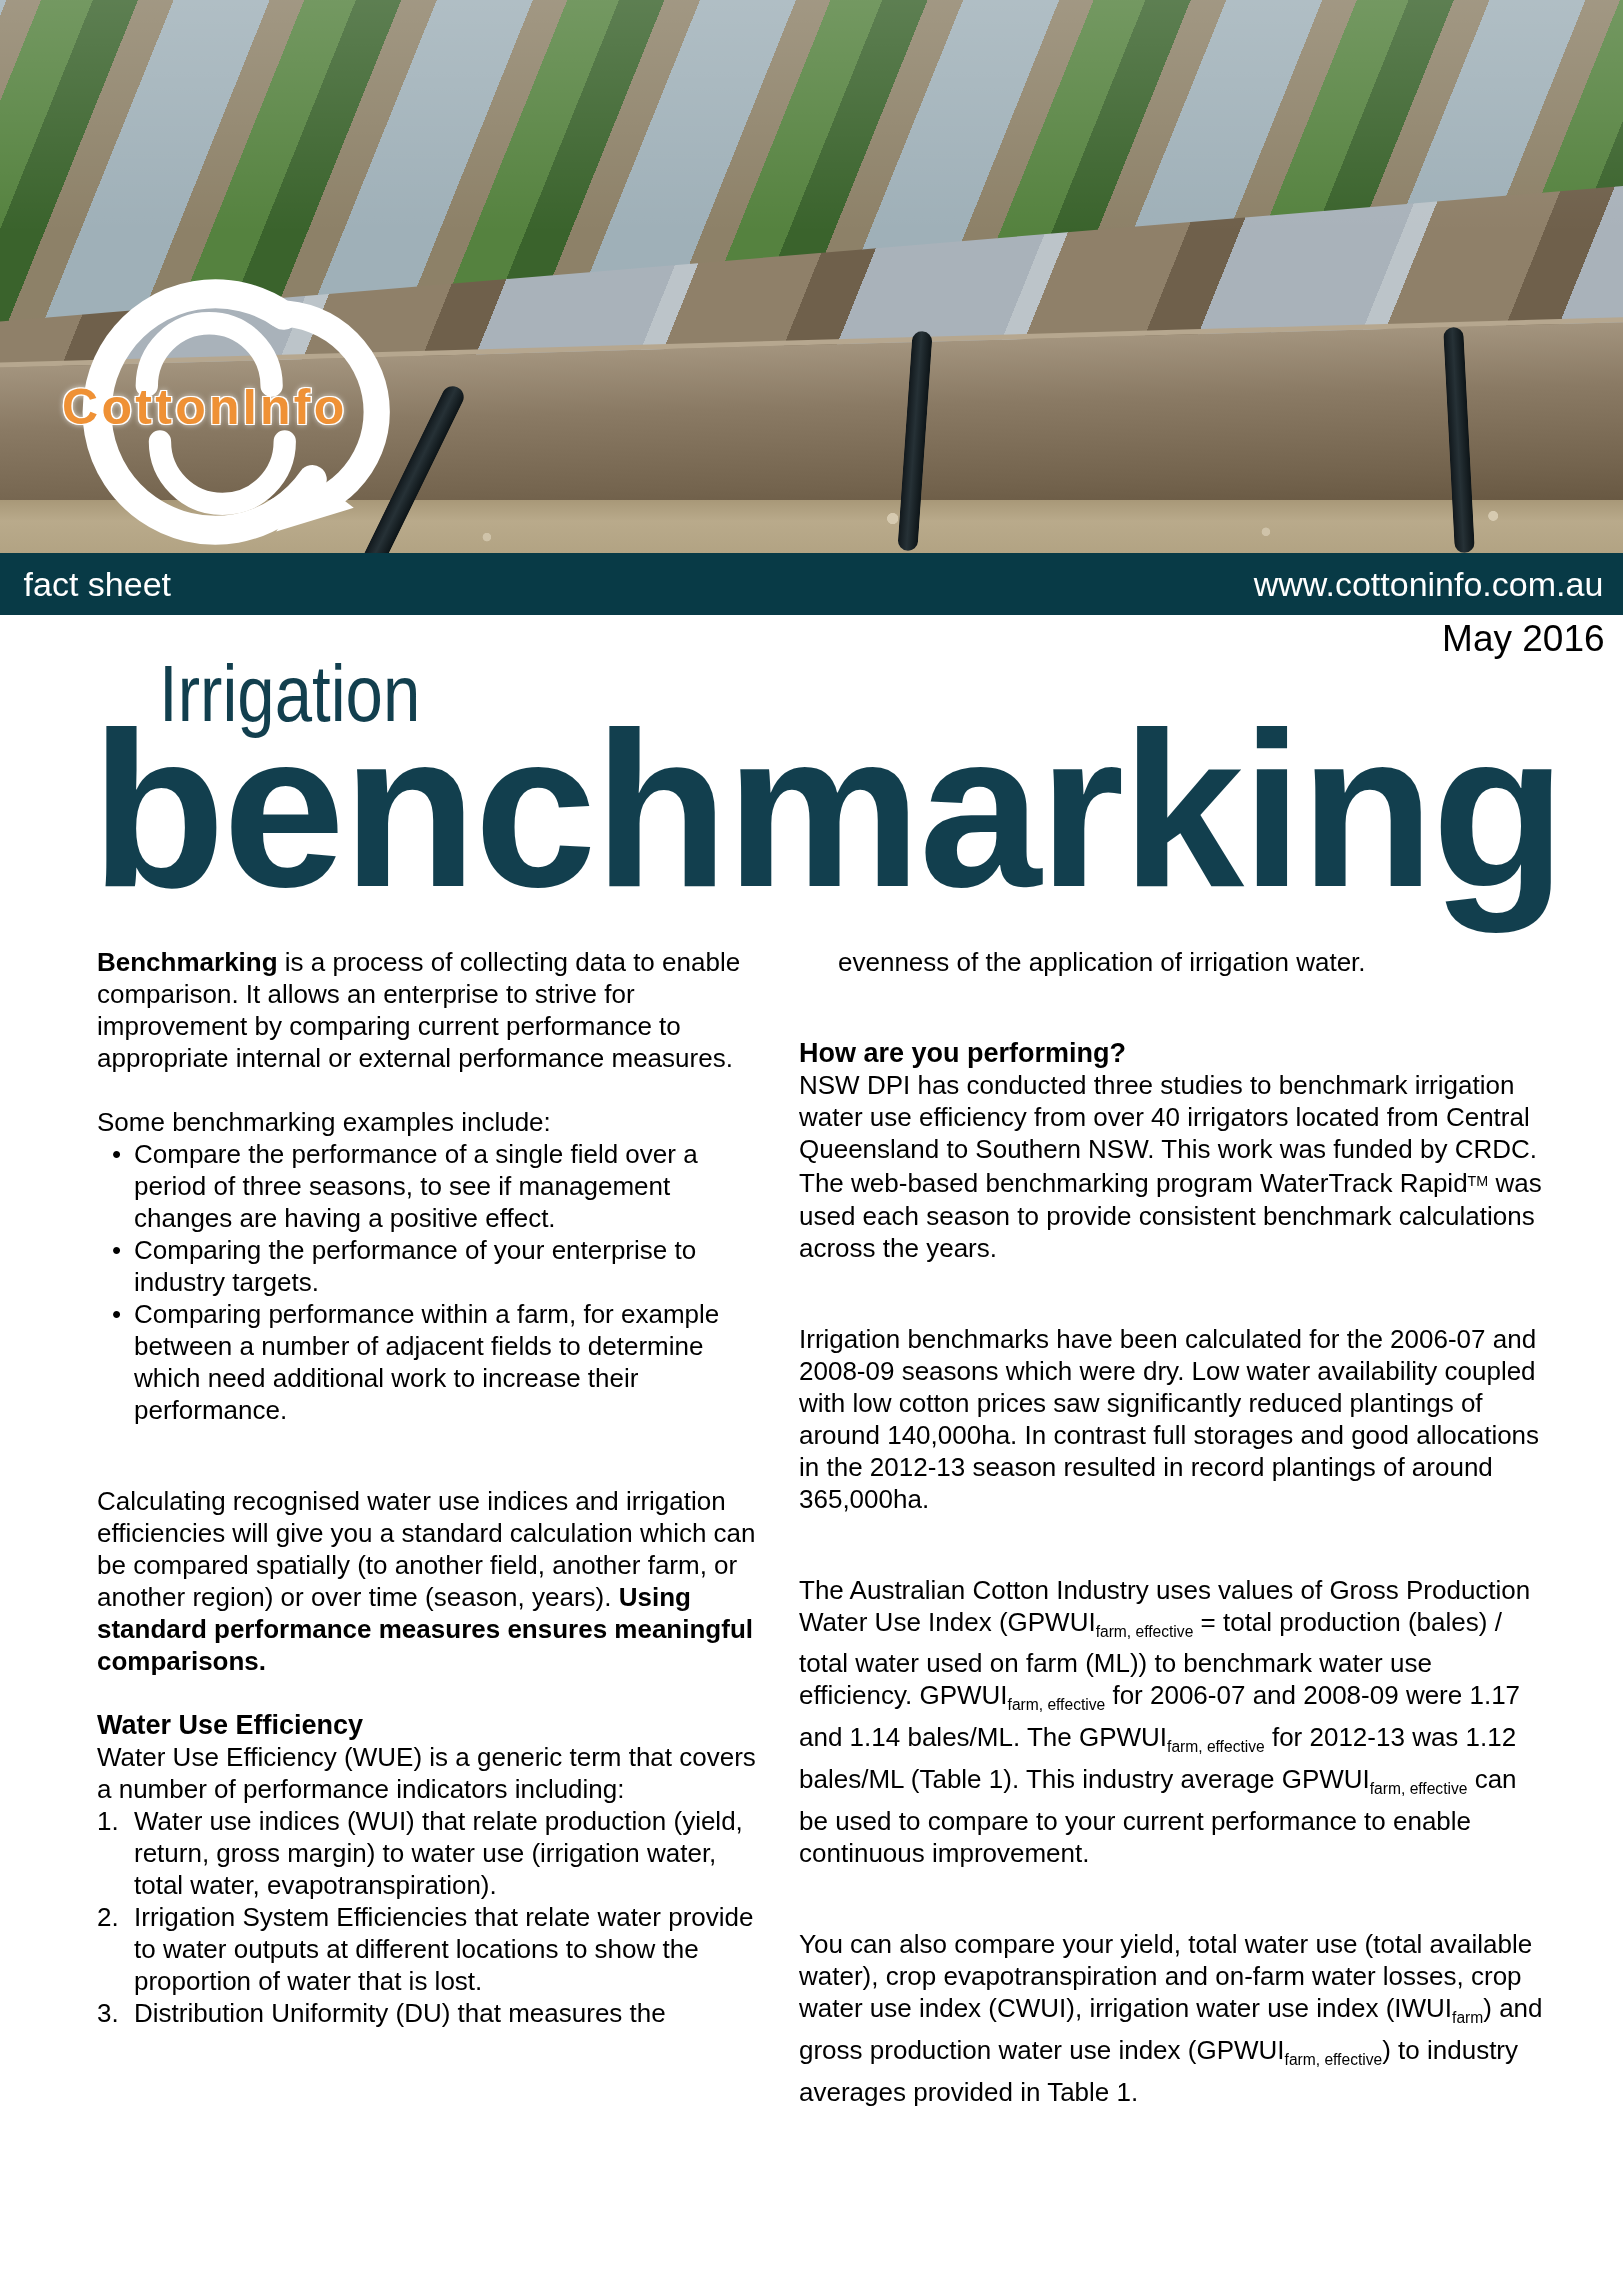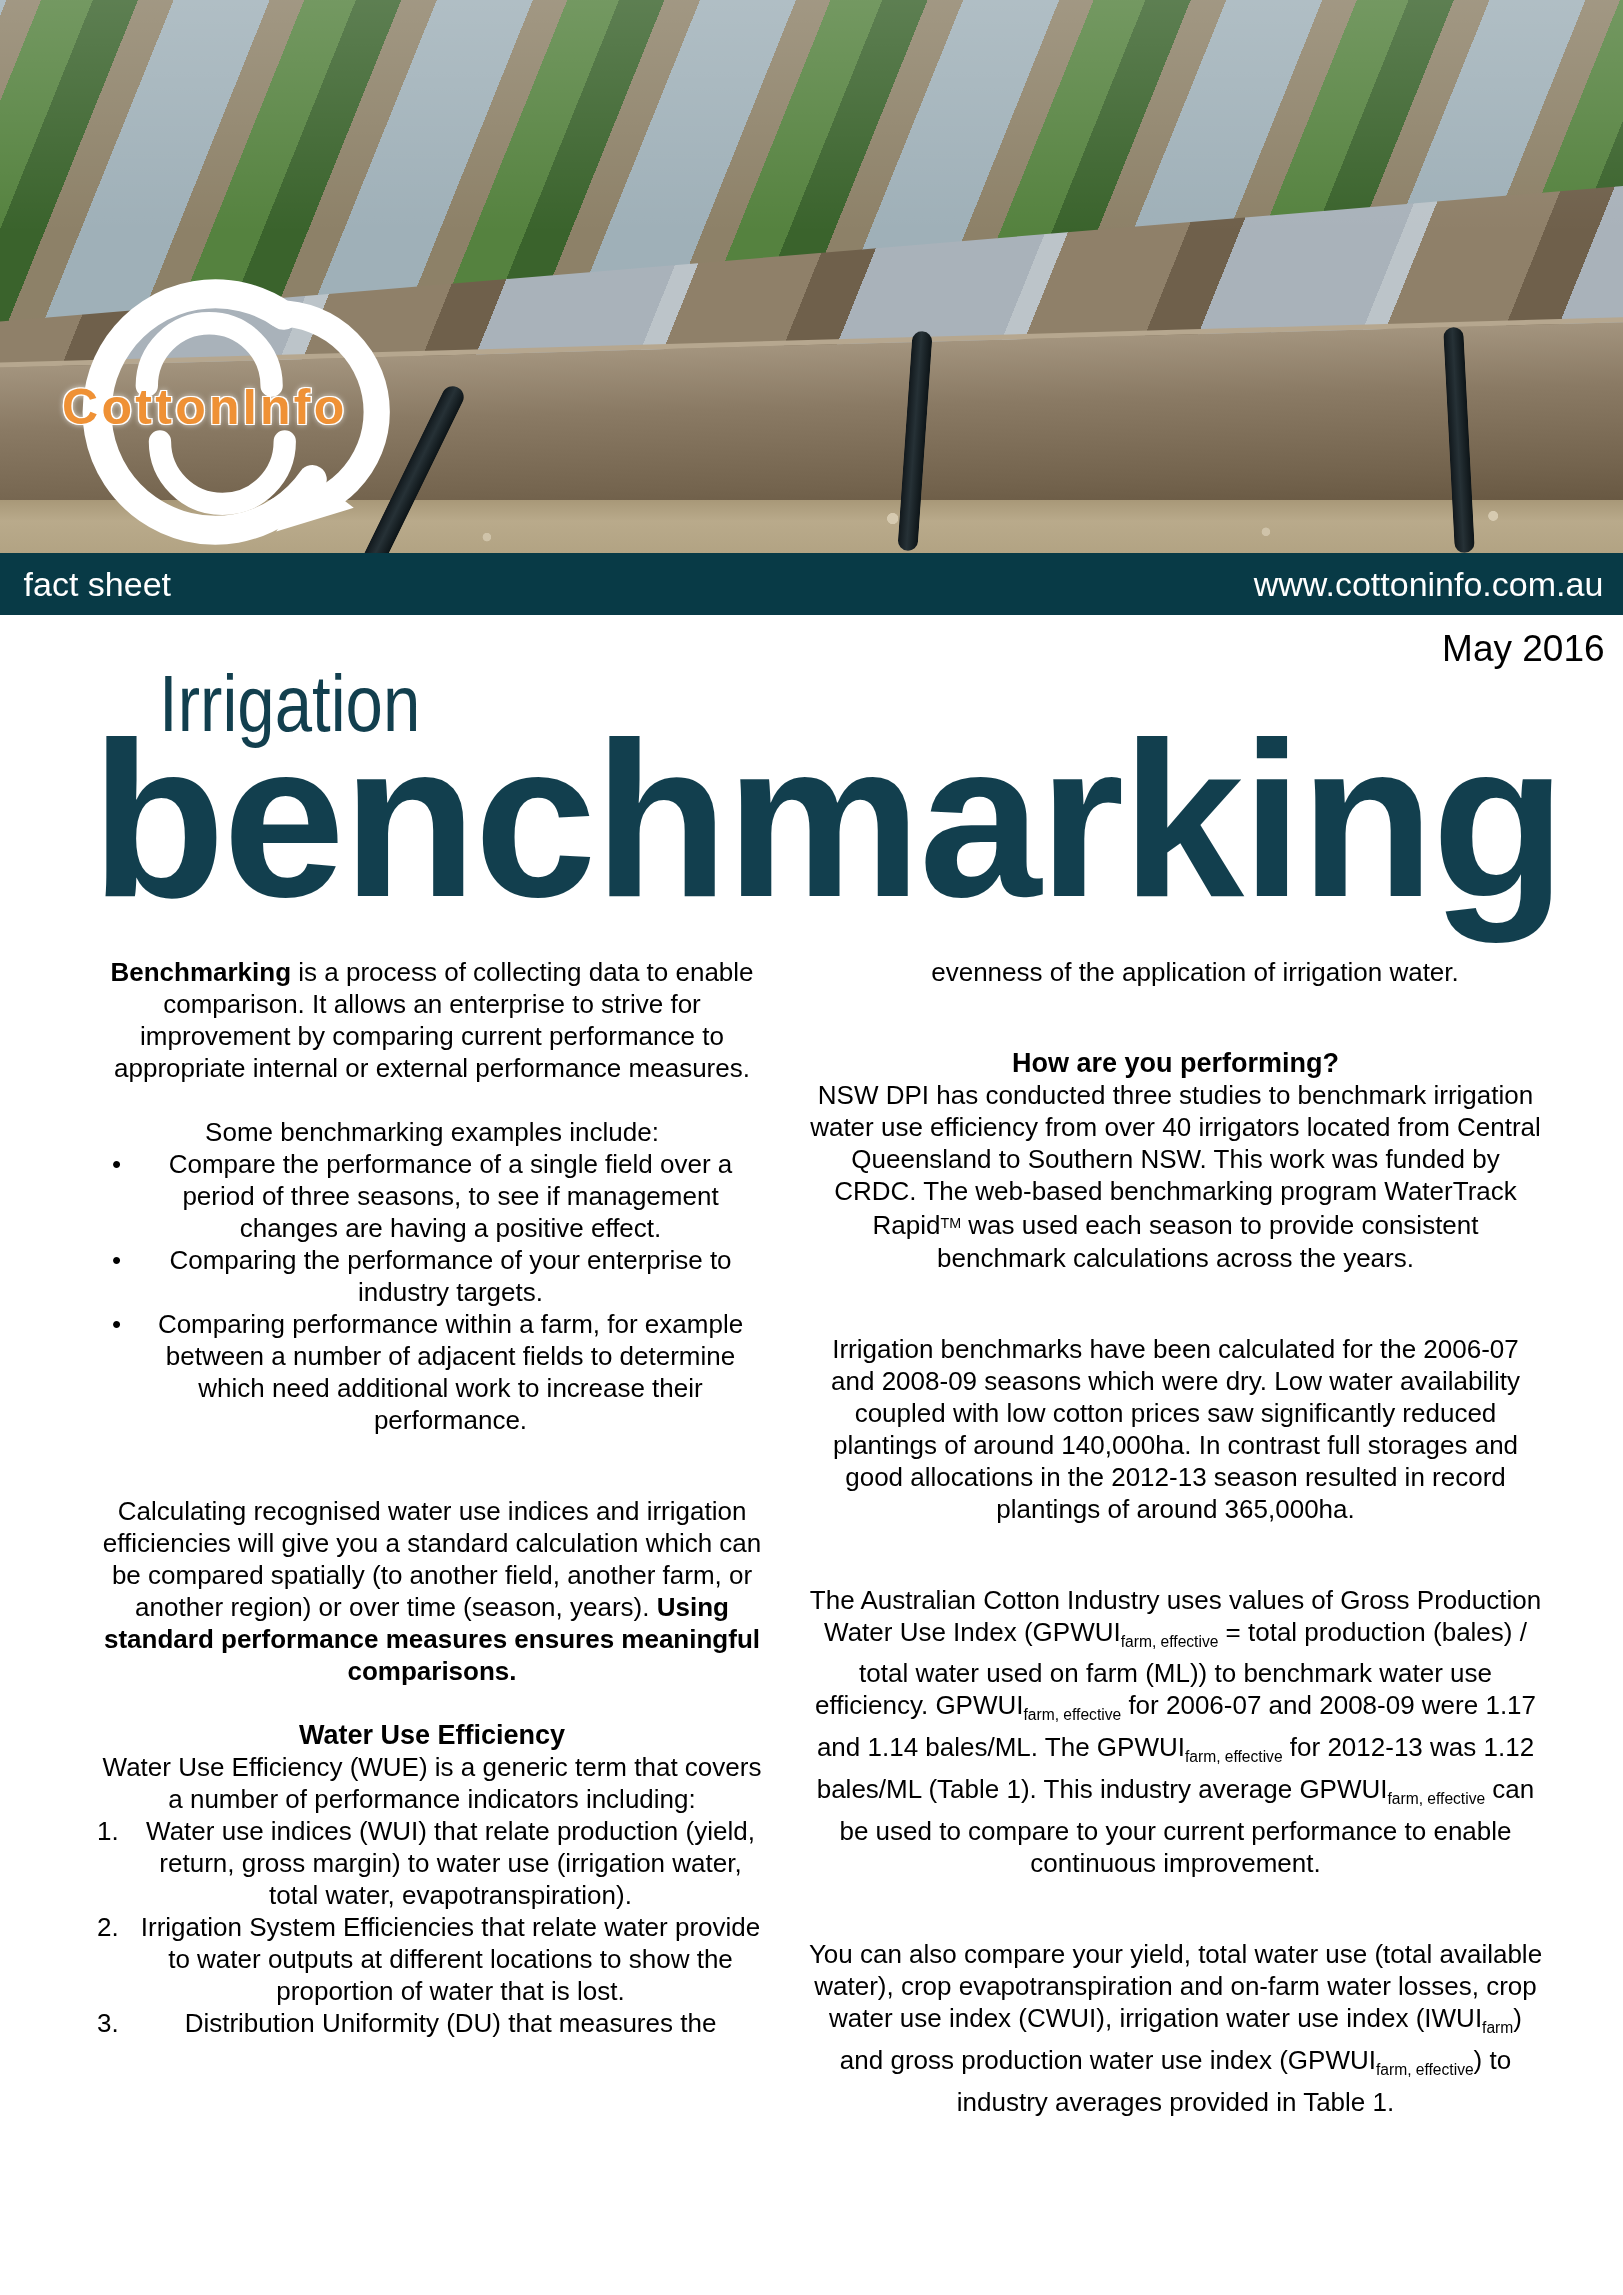--- a/index.html
+++ b/index.html
@@ -48,28 +48,28 @@
   .logo-text{position:absolute;left:17px;top:104px;font-size:50px;font-weight:bold;
     letter-spacing:3.3px;color:var(--logo-orange);white-space:nowrap;
     text-shadow:1.3px 1.3px 0 #fff,-1.3px -1.3px 0 #fff,1.3px -1.3px 0 #fff,-1.3px 1.3px 0 #fff,0 0 6.6px #fff;}
 
   
   .topbar{height:62px;background:var(--teal-bar);display:flex;align-items:center;
     justify-content:space-between;padding:0 19.7px 0 23.6px;}
   .topbar span{color:#ffffff;font-size:34px;line-height:62px;white-space:nowrap;}
 
   
-  .date-row{text-align:right;padding-right:18.4px;margin-top:14px;font-size:37px;line-height:39px;color:#000;}
+  .date-row{text-align:right;padding-right:18.4px;margin-top:4px;font-size:37px;line-height:39px;color:#000;}
   .title-small{margin:0 0 0 159px;font-size:79px;line-height:79px;color:var(--title-teal);
     display:inline-block;transform:scaleX(.85);transform-origin:left center;margin-top:-3.9px;}
   .title-big{display:block;margin:-25px 0 0 91px;font-size:220px;line-height:205px;
     font-weight:bold;letter-spacing:-2.6px;color:var(--title-teal);white-space:nowrap;}
 
   
-  .columns{display:flex;margin:33px 79px 0 97px;gap:40px;text-align:center;}
+  .columns{display:flex;margin:33px 79px 0 97px;gap:32px;}
   .col-left{width:670px;flex:0 0 auto;}
   .col-right{flex:1 1 auto;min-width:0;}
   .columns p, .columns li{font-size:26px;line-height:32px;color:#000;}
   .b{font-weight:bold;}
   .sub{font-size:0.60em;vertical-align:-0.38em;}
   .sup{font-size:0.55em;vertical-align:0.45em;}
   .para{margin-bottom:32px;}
   .para-tight{margin-bottom:0;}
   .gap-lg{margin-top:59px;}
   .gap-md{margin-top:29px;}

